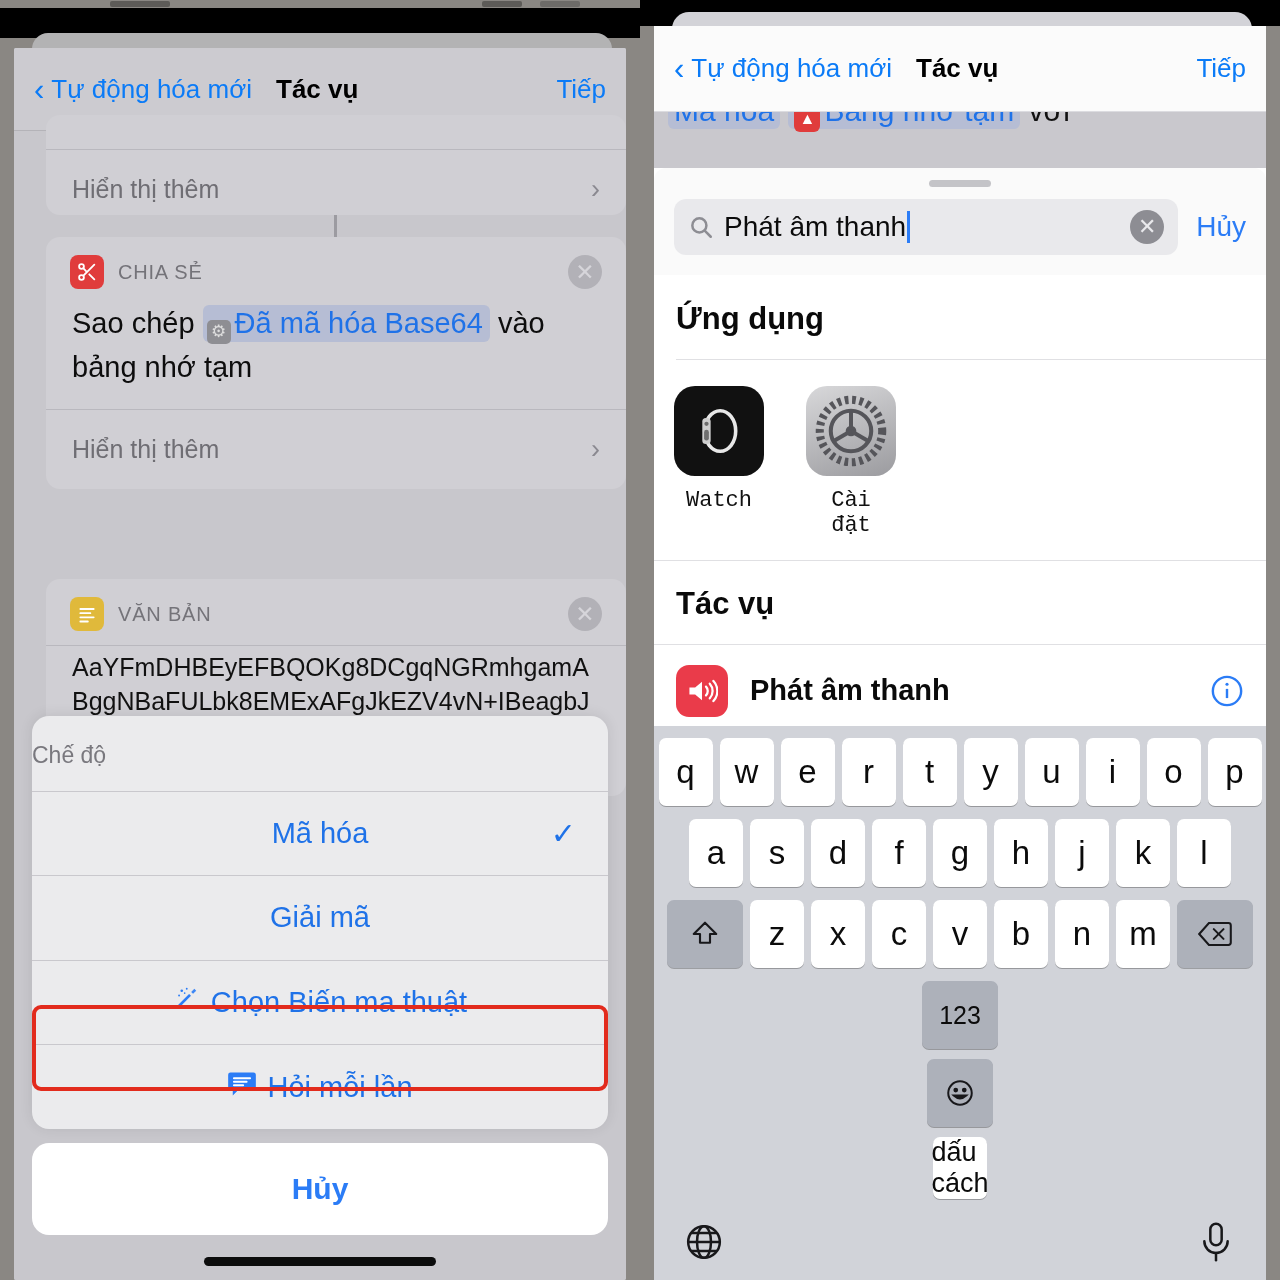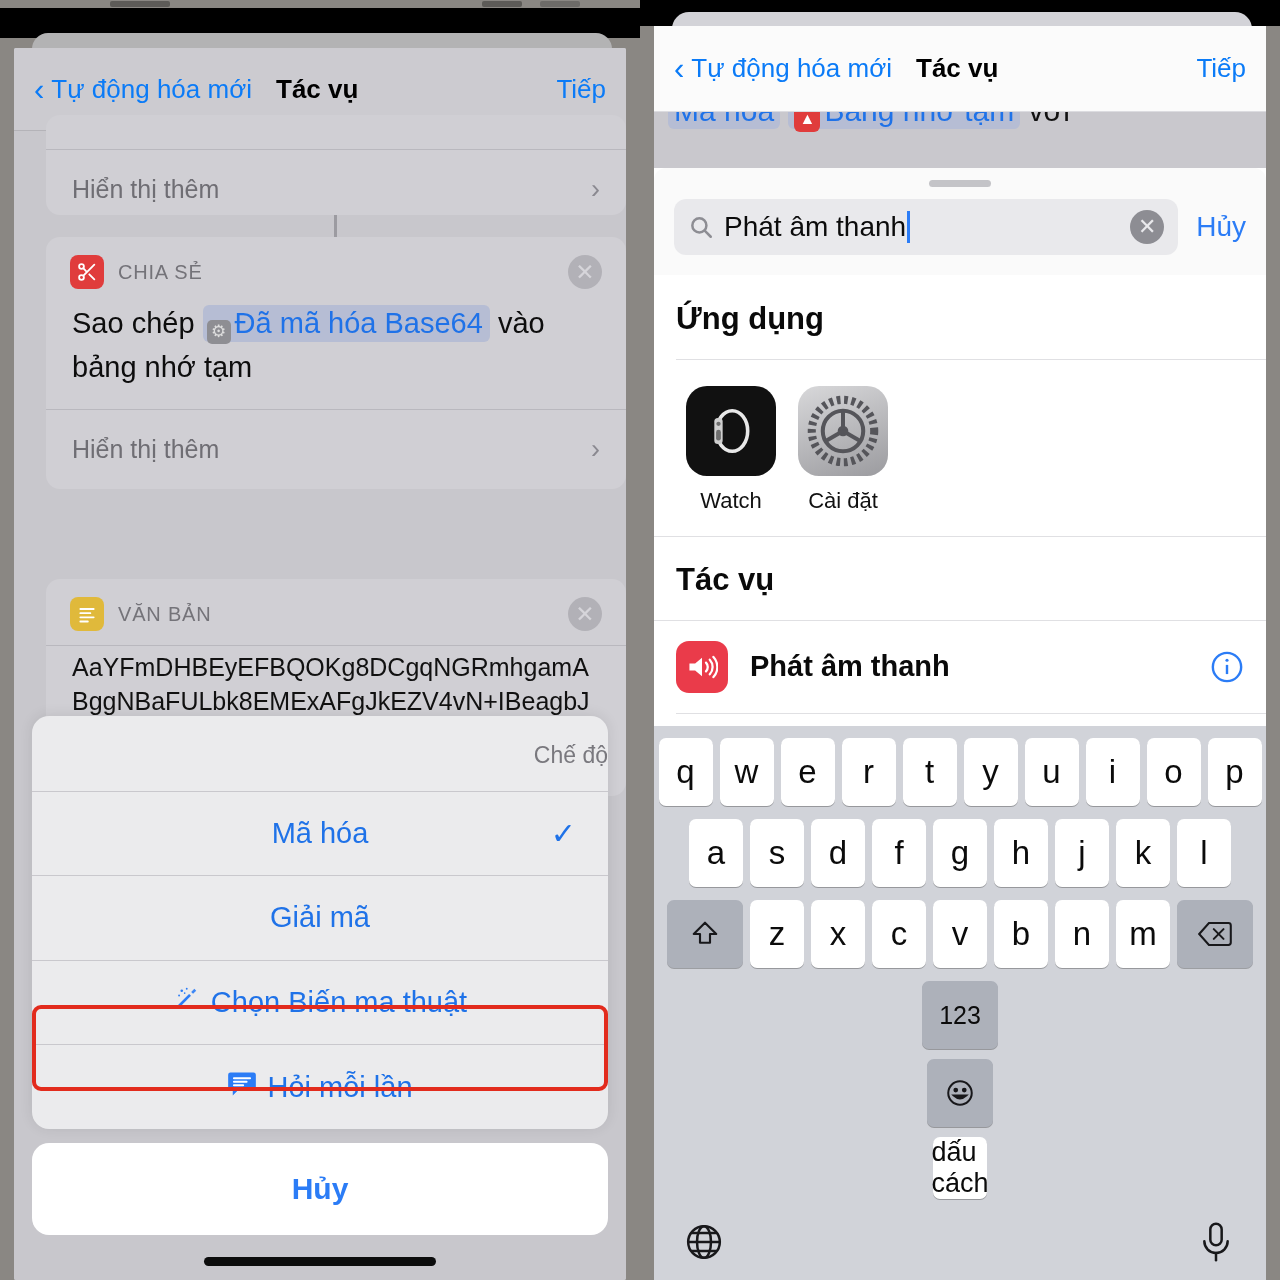--- a/index.html
+++ b/index.html
@@ -65,21 +65,21 @@
   .card-text { padding: 6px 26px 20px 26px; font-size: 29px; line-height: 1.52; color: #0d0d0d; }
   .var-token { background: #b6bdd4; border-radius: 6px; padding: 2px 7px 3px 4px; color: #1f72e8; white-space: nowrap; }
   .var-token .gear { display: inline-block; width: 24px; height: 24px; border-radius: 5px; background: #8e8e93; color: #ddd; font-size: 17px; line-height: 24px; text-align: center; vertical-align: -4px; margin-right: 4px; }
 
   .base64 { padding: 4px 26px 10px 26px; font-size: 25px; line-height: 1.36; color: #111; word-break: break-all; }
   .connector { position: absolute; left: 320px; width: 3px; height: 22px; background: #9c9ba1; }
 
   
   .sheet-overlay { position: absolute; left: 0; bottom: 0; width: 612px; padding: 0 18px 0 18px; }
   .sheet-group { background: #ebebed; border-radius: 17px; overflow: hidden; box-shadow: 0 -1px 14px rgba(0,0,0,0.09); }
-  .sheet-title { text-align: right; font-size: 23px; color: #79787e; padding: 26px 0 22px 0; }
+  .sheet-title { text-align: left; font-size: 23px; color: #79787e; padding: 26px 0 22px 0; }
   .sheet-sep { height: 0.6px; background: #c9c8cd; }
   .sheet-item { position: relative; display: flex; align-items: center; justify-content: center; height: 84px; font-size: 29px; color: #1f72e8; cursor: pointer; }
   .sheet-item .check { position: absolute; right: 32px; font-size: 30px; color: #1f72e8; }
   .sheet-item .si-icon { margin-right: 10px; font-size: 26px; }
   .sheet-cancel { margin-top: 14px; background: #fff; border-radius: 17px; height: 92px; display: flex; align-items: center; justify-content: center; font-size: 30px; font-weight: 700; color: #2b7cf6; cursor: pointer; }
   .home-bar { width: 100%; display: flex; justify-content: center; padding: 22px 0 14px 0; }
   .home-bar i { display: block; width: 232px; height: 9px; background: #0c0c0c; border-radius: 5px; }
 
   .red-box { position: absolute; border: 4px solid #e22b1d; border-radius: 9px; pointer-events: none; }
 
@@ -103,21 +103,21 @@
   .mag { width: 26px; height: 26px; margin-right: 10px; flex: none; }
   .search-val { font-size: 28px; color: #0b0b0b; }
   .caret { display: inline-block; width: 3px; height: 32px; background: #2b7cf6; vertical-align: -6px; margin-left: 1px; }
   .clear-btn { width: 34px; height: 34px; border-radius: 50%; background: #8d8d93; color: #e9e9ec; font-size: 22px; display: flex; align-items: center; justify-content: center; margin-left: auto; cursor: pointer; }
   .cancel-link { font-size: 28px; color: #2b7cf6; margin-left: 18px; cursor: pointer; }
 
   .sec-head { font-size: 31px; font-weight: 700; color: #0a0a0a; padding: 26px 22px 22px 22px; }
   .hr { height: 0.6px; background: #e0e0e3; margin-left: 22px; }
   .hr-full { height: 0.6px; background: #e0e0e3; }
 
-  .apps-row { display: flex; padding: 26px 0 22px 32px; gap: 22px; }
+  .apps-row { display: flex; padding: 26px 0 22px 20px; gap: 42px; font-family: Liberation Mono, monospace; }
   .app-tile { width: 90px; text-align: center; cursor: pointer; }
   .app-ico { width: 90px; height: 90px; border-radius: 21px; margin-bottom: 12px; }
   .app-name { font-size: 22px; color: #111; }
 
   .act-item { position: relative; display: flex; align-items: center; padding: 20px 22px; cursor: pointer; }
   .act-ico { width: 52px; height: 52px; border-radius: 13px; background: #ea3b4a; margin-right: 22px; flex: none; display:flex;align-items:center;justify-content:center; }
   .act-label { font-size: 29px; font-weight: 600; color: #0a0a0a; }
   .info-ico { margin-left: auto; width: 34px; height: 34px; }
 
   

